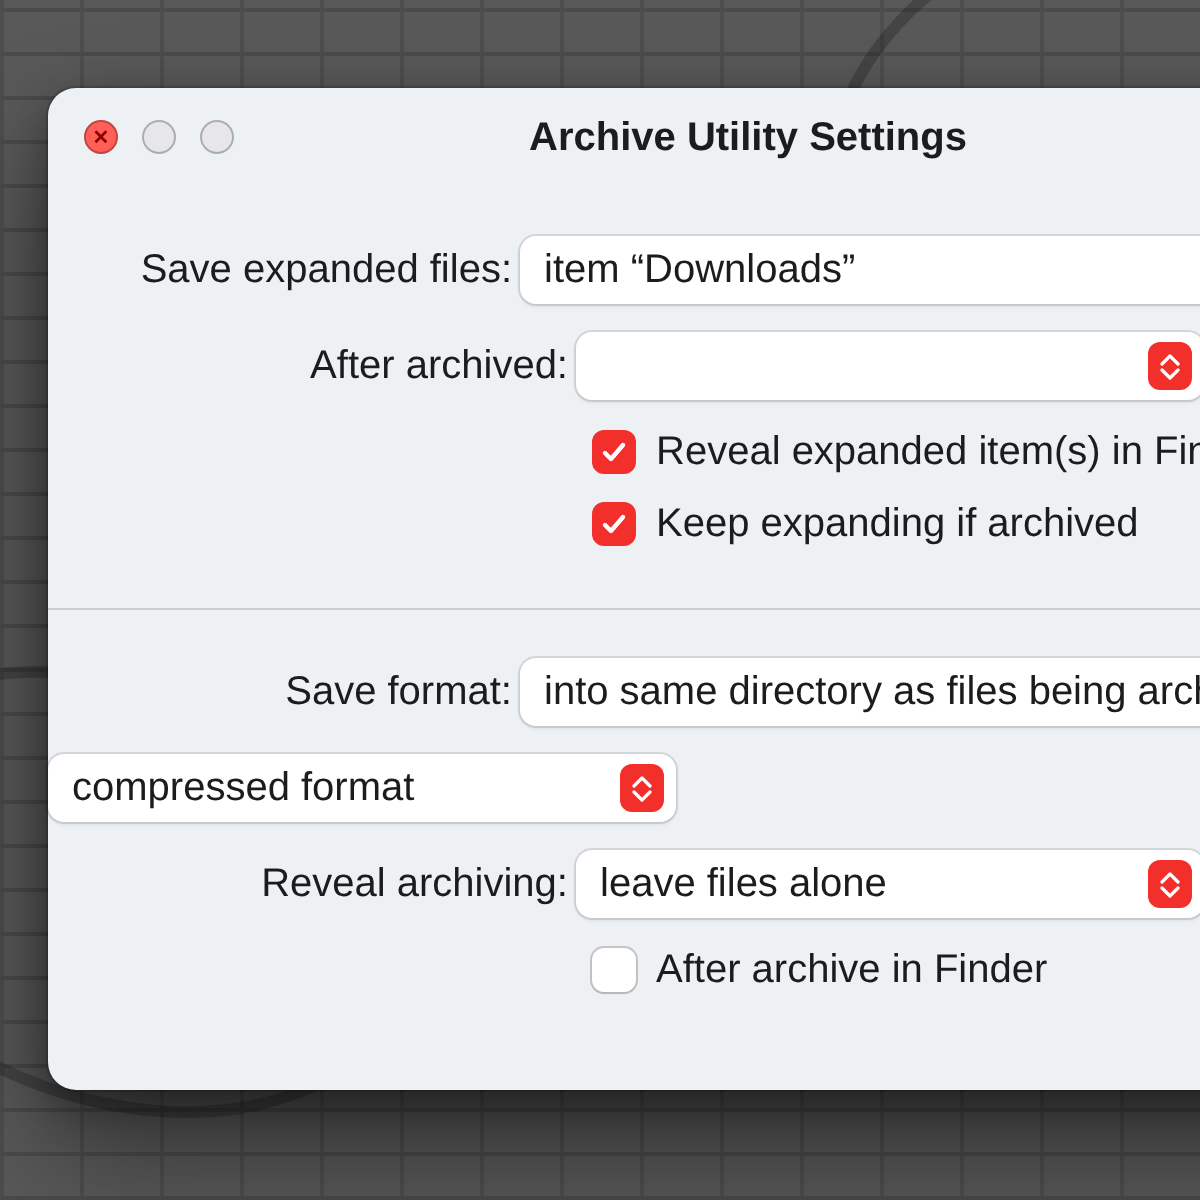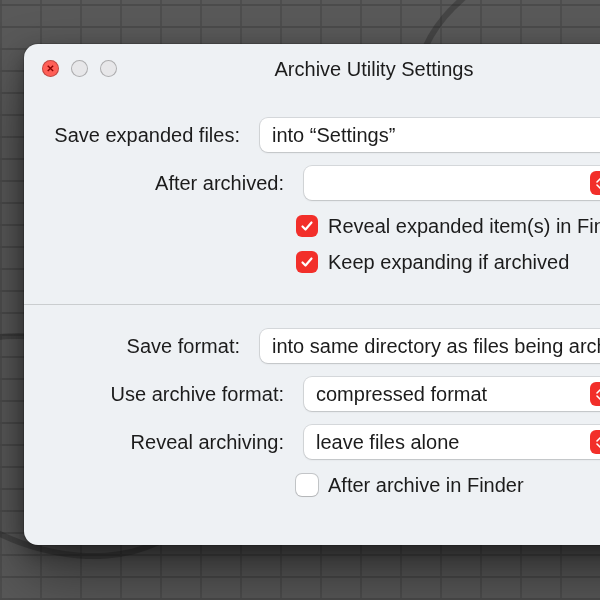--- a/index.html
+++ b/index.html
@@ -48,21 +48,21 @@
   }
 
   .titlebar {
     position: relative;
     height: 50px;
     display: flex;
     align-items: center;
     justify-content: center;
   }
   .title {
-    font-weight: 400;
+    font-weight: 700;
     font-size: 20px;
     text-align: center;
   }
   .traffic {
     position: absolute;
     left: 18px;
     top: 16px;
     display: flex;
     gap: 12px;
   }
@@ -97,21 +97,21 @@
 
   .row {
     display: flex;
     align-items: center;
     margin: 6px 0;
     min-height: 42px;
   }
   .label {
     width: 260px;
     text-align: right;
-    padding-right: 20px;
+    padding-right: 4px;
     white-space: nowrap;
   }
   .control-area {
     flex: 1;
     display: flex;
     align-items: center;
   }
 
   .popup {
     background: #ffffff;
@@ -187,21 +187,21 @@
     </div>
     <div class="title">Archive Utility Settings</div>
   </div>
 
   <div class="section">
 
     <div class="row">
       <div class="label">Save expanded files:</div>
       <div class="control-area">
         <div class="popup full">
-          <span>into “Settings”</span>
+          <span>item “Downloads”</span>
         </div>
       </div>
     </div>
 
     <div class="row">
       <div class="label">After archived:</div>
       <div class="control-area">
         <div class="popup fit">
           <span class="stepper">
             <svg width="10" height="6" viewBox="0 0 10 6">
@@ -242,21 +242,20 @@
     <div class="row">
       <div class="label">Save format:</div>
       <div class="control-area">
         <div class="popup full">
           <span>into same directory as files being archived</span>
         </div>
       </div>
     </div>
 
     <div class="row">
-      <div class="label">Use archive format:</div>
       <div class="control-area">
         <div class="popup fit">
           <span>compressed format</span>
           <span class="stepper">
             <svg width="10" height="6" viewBox="0 0 10 6">
                 <path d="M1 5 L5 1 L9 5" stroke="#fff" stroke-width="1.6" fill="none" stroke-linecap="round" stroke-linejoin="round"></path>
               </svg>
             <svg width="10" height="6" viewBox="0 0 10 6">
                 <path d="M1 1 L5 5 L9 1" stroke="#fff" stroke-width="1.6" fill="none" stroke-linecap="round" stroke-linejoin="round"></path>
               </svg>

